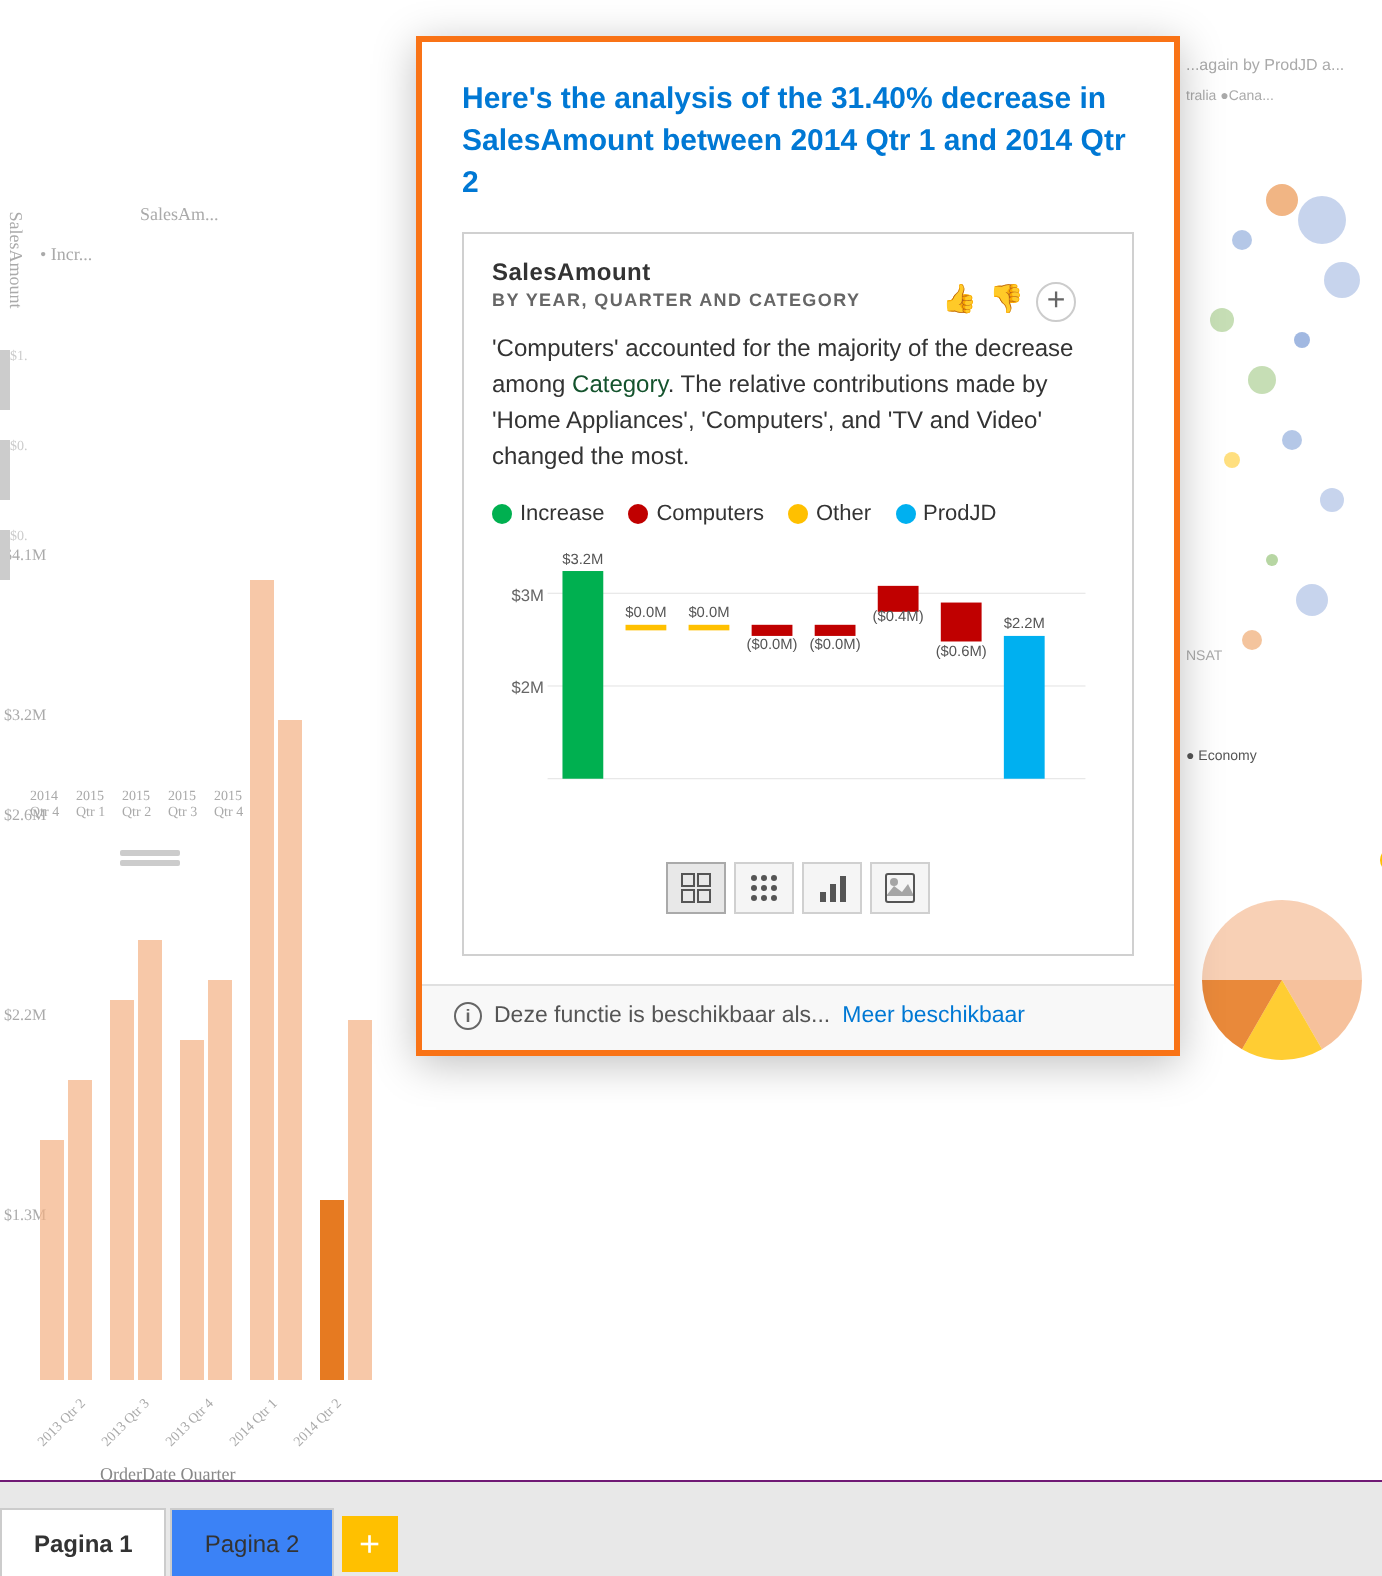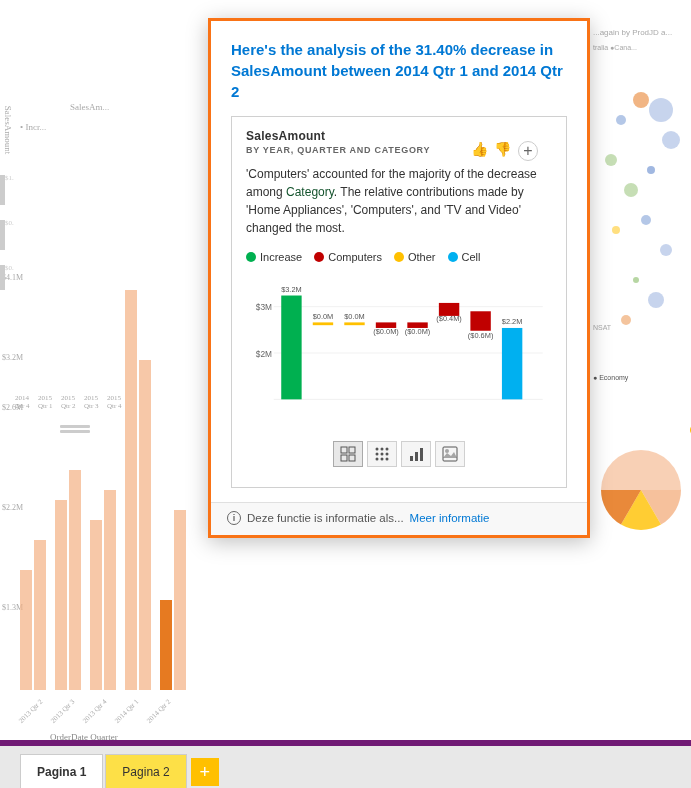--- a/index.html
+++ b/index.html
@@ -97,21 +97,20 @@
     }
 
     .inner-card-header-row {
       position: relative;
     }
 
     
     .legend {
       display: flex;
       gap: 12px;
-      margin-bottom: 10px;
       flex-wrap: wrap;
     }
 
     .legend-item {
       display: flex;
       align-items: center;
       gap: 4px;
       font-size: 11px;
       color: #333;
     }
@@ -191,34 +190,34 @@
     
     .bottom-tabs {
       position: absolute;
       bottom: 0;
       left: 0;
       width: 691px;
       height: 48px;
       background: #e8e8e8;
       display: flex;
       align-items: flex-end;
-      padding: 0 20px;
-      border-top: 6px solid #701a75;
+      padding: 0 0;
+      border-top: 1px solid #701a75;
     }
 
     .tab {
       height: 34px;
       padding: 0 16px;
       display: flex;
       align-items: center;
       font-size: 12px;
       cursor: pointer;
       border: 1px solid #ccc;
       border-bottom: none;
-      background: #fde047;
+      background: #3b82f6;
       margin-right: 2px;
       color: #333;
     }
 
     .tab.active {
       background: #ffffff;
       font-weight: 600;
     }
 
     .tab-add {
@@ -385,21 +384,21 @@
       <div class="legend-item">
         <span class="legend-dot" style="background:#c00000;"></span>
         <span>Computers</span>
       </div>
       <div class="legend-item">
         <span class="legend-dot" style="background:#ffc000;"></span>
         <span>Other</span>
       </div>
       <div class="legend-item">
         <span class="legend-dot" style="background:#00b0f0;"></span>
-        <span>Cell</span>
+        <span>ProdJD</span>
       </div>
     </div>
 
     <div class="chart-area">
       <svg width="100%" height="160" viewBox="0 0 330 160">
 
         <line x1="30" y1="30" x2="320" y2="30" stroke="#e0e0e0" stroke-width="0.5"></line>
         <line x1="30" y1="80" x2="320" y2="80" stroke="#e0e0e0" stroke-width="0.5"></line>
         <line x1="30" y1="130" x2="320" y2="130" stroke="#e0e0e0" stroke-width="0.5"></line>
 
@@ -478,22 +477,22 @@
           <circle cx="5" cy="5" r="2" fill="#555" opacity="0.5"></circle>
           <path d="M1 12 L5 7 L9 10 L12 6 L15 12 Z" fill="#555" opacity="0.5"></path>
         </svg>
       </div>
     </div>
 
   </div>
 
   <div class="popup-footer">
     <span class="info-circle">i</span>
-    <span>Deze functie is informatie als...</span>
-    <a>Meer informatie</a>
+    <span>Deze functie is beschikbaar als...</span>
+    <a>Meer beschikbaar</a>
   </div>
 
 </div>
 
 <div class="bottom-tabs">
   <div class="tab active">Pagina 1</div>
   <div class="tab">Pagina 2</div>
   <div class="tab-add">+</div>
 </div>
 

